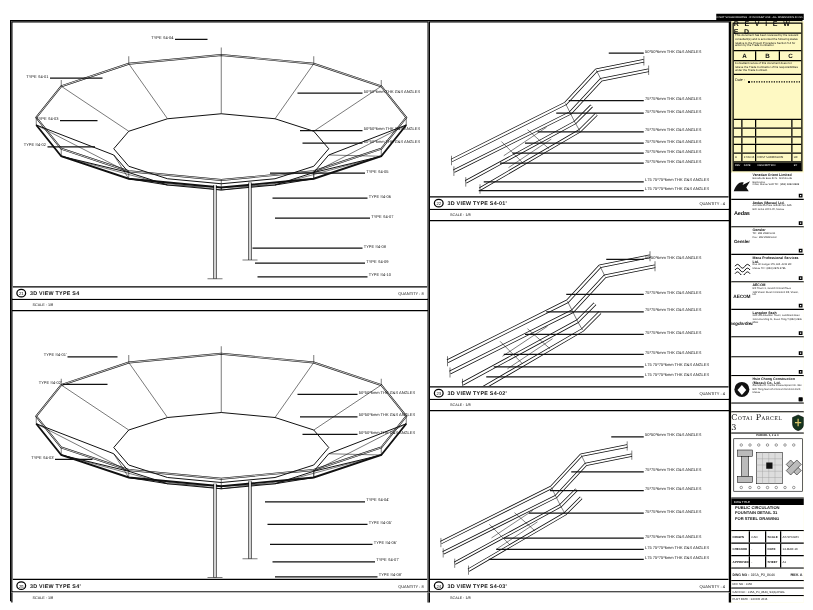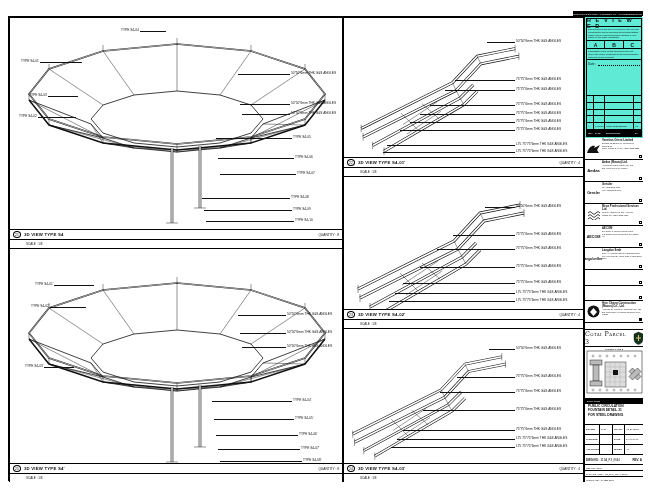--- a/index.html
+++ b/index.html
@@ -23,21 +23,21 @@
   .ln1{stroke:#111;stroke-width:1.5;fill:none;}
   .ln1w{stroke:#fff;stroke-width:0.6;fill:none;}
   .ln0{stroke:#111;stroke-width:0.8;fill:none;}
   .thin{stroke:#111;stroke-width:0.45;fill:none;}
   .colb{stroke:#111;stroke-width:2.6;fill:none;}
   .colw{stroke:#fff;stroke-width:1.3;fill:none;}
   .tblk path{stroke:#111;stroke-width:3;fill:none;stroke-linejoin:round;}
   .twht path{stroke:#fff;stroke-width:1.7;fill:none;stroke-linejoin:round;}
 
   
-  .tb{position:absolute;left:575px;top:0;width:59px;height:465px;border-left:1px solid #000;background:#5eead4;font-size:2.4px;}
+  .tb{position:absolute;left:575px;top:0;width:59px;height:465px;border-left:1px solid #000;background:#fef9c3;font-size:2.4px;}
   .tb .sec{position:absolute;left:0;right:0;border-bottom:1px solid #000;background:#fff;}
   .top-note{position:absolute;left:-12px;right:0;top:-6px;height:5px;background:#000;color:#fff;font-size:2.1px;display:flex;align-items:center;justify-content:flex-end;padding:0 1px;white-space:nowrap;overflow:hidden;}
   .reviewed{position:absolute;left:1px;right:1px;top:1px;height:119px;border:1px solid #000;}
   .rv-title{height:8px;border-bottom:0.6px solid #000;display:flex;align-items:center;justify-content:center;font-weight:bold;font-size:5.6px;letter-spacing:1.5px;}
   .rv-p{font-size:2.3px;line-height:1.2;padding:1px;color:#111;}
   .rv-abc{display:flex;height:9px;border-top:0.6px solid #000;border-bottom:0.6px solid #000;}
   .rv-abc div{flex:1;display:flex;align-items:center;justify-content:center;font-weight:bold;font-size:5px;border-right:0.6px solid #000;}
   .rv-abc div:last-child{border-right:none;}
   .rv-date{height:8px;border-top:0.6px solid #000;display:flex;align-items:center;gap:2px;padding:0 1px;font-size:3px;}
   .dotline{flex:1;border-bottom:0.6px dotted #000;height:4px;}

